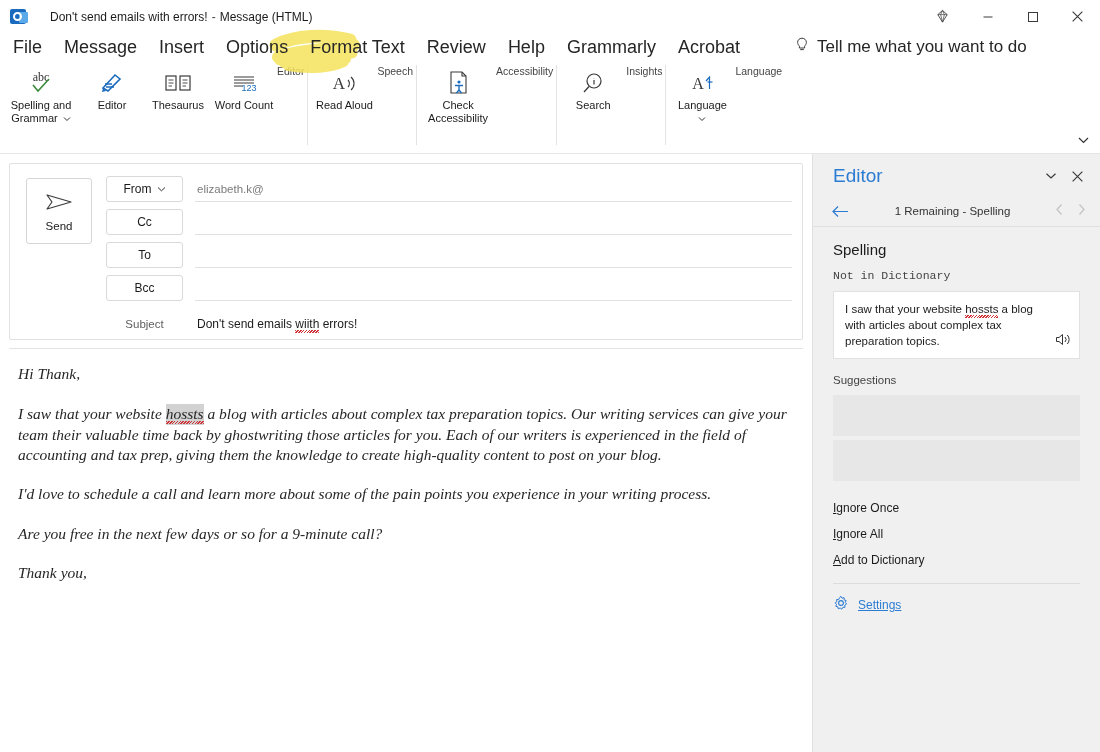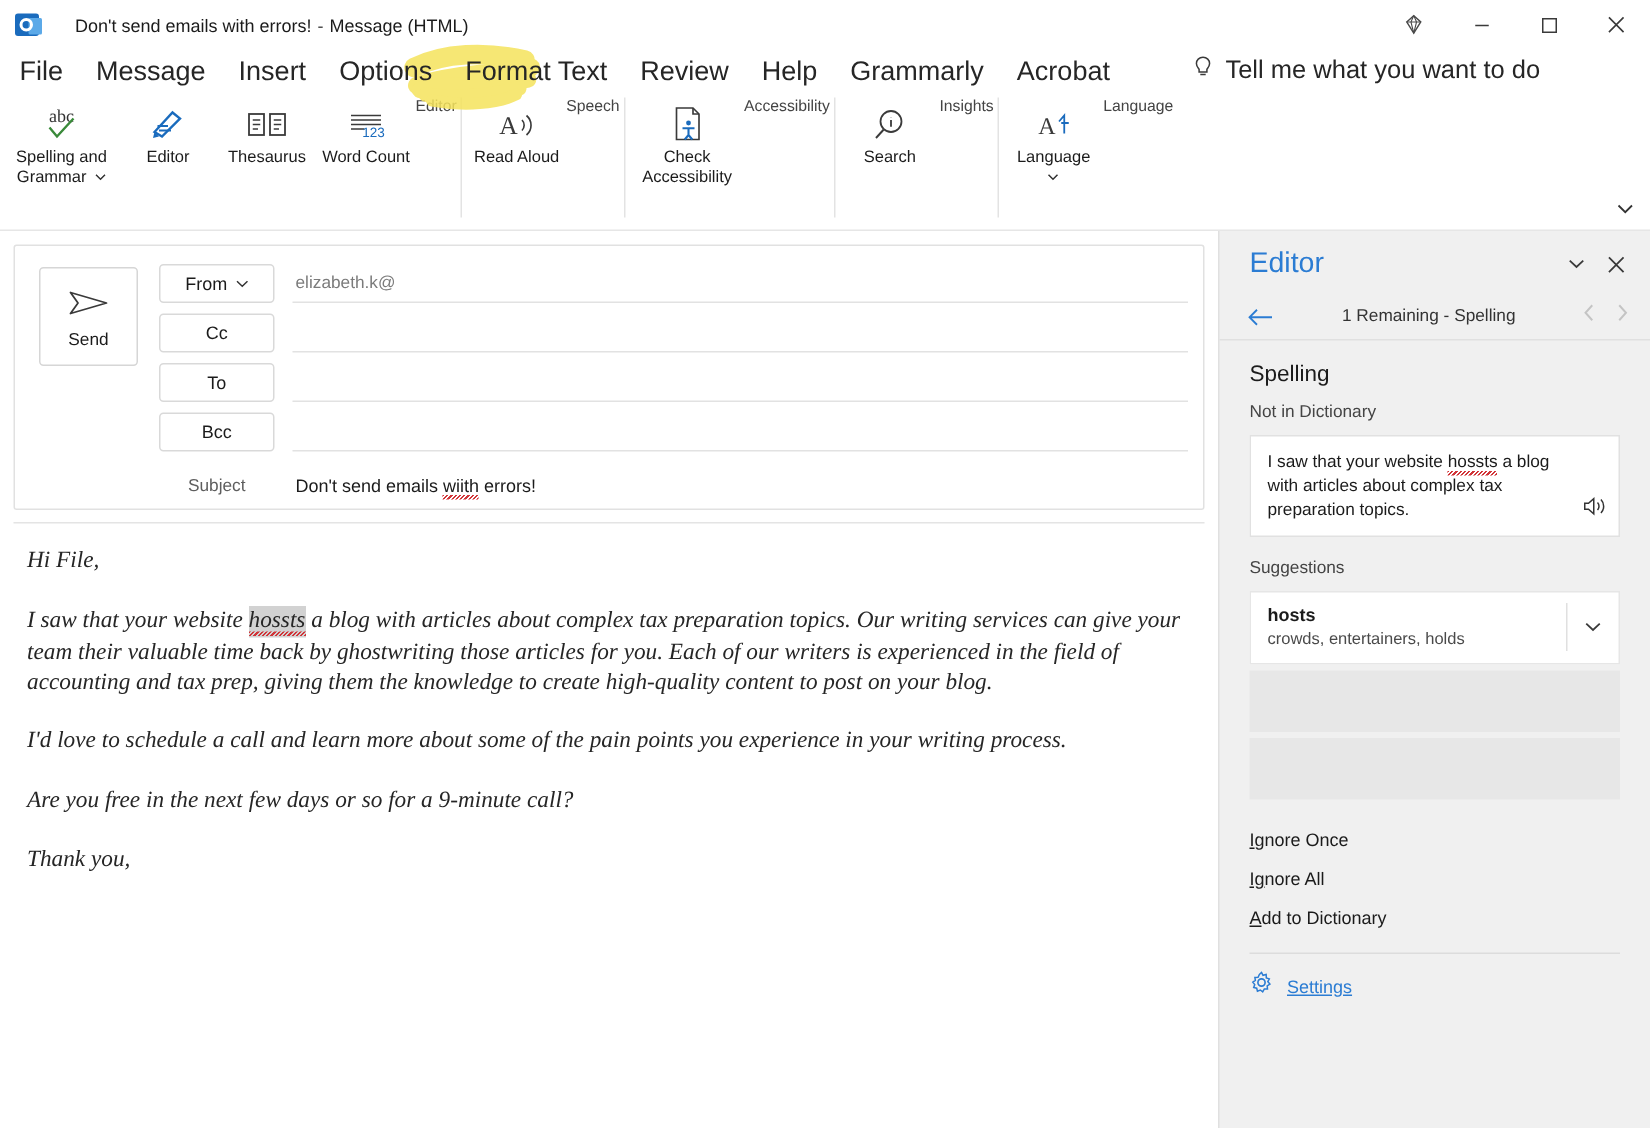--- a/index.html
+++ b/index.html
@@ -385,20 +385,21 @@
 
   .ed-section-title {
     font-size: 15px;
     color: #1b1b1b;
     padding: 14px 0 0 20px;
   }
   .ed-sub {
     font-size: 11.5px;
     color: #444;
     padding: 11px 0 0 20px;
+    font-family: Liberation Mono, monospace;
   }
   .ed-context {
     margin: 9px 20px 0 20px;
     background: #ffffff;
     border: 1px solid #e1e1e1;
     min-height: 54px;
     padding: 9px 10px 9px 11px;
     box-sizing: border-box;
     position: relative;
     font-size: 11.5px;
@@ -731,21 +732,21 @@
           <div class="subject-label">Subject</div>
           <div class="subject-val"><span>Don't send emails </span><span class="squiggle">wiith</span><span> errors!</span></div>
         </div>
 
       </div>
     </div>
 
     <div class="hdr-divider"></div>
 
     <div class="body-area">
-      <p>Hi File,</p>
+      <p>Hi Thank,</p>
       <p><span>I saw that your website </span><span class="misspell squiggle">hossts</span><span> a blog with articles about complex tax preparation topics. Our writing services can give your team their valuable time back by ghostwriting those articles for you. Each of our writers is experienced in the field of accounting and tax prep, giving them the knowledge to create high-quality content to post on your blog.</span></p>
       <p>I'd love to schedule a call and learn more about some of the pain points you experience in your writing process.</p>
       <p>Are you free in the next few days or so for a 9-minute call?</p>
       <p>Thank you,</p>
     </div>
 
     <div class="compose-scroll"></div>
   </div>
 
   <div class="editor-pane">
@@ -793,31 +794,20 @@
             <path d="M1.5 5.5 H4 L7.5 2.5 V12.5 L4 9.5 H1.5 Z" fill="none" stroke="#333" stroke-width="1"></path>
             <path d="M10 5 A3.6 3.6 0 0 1 10 10" fill="none" stroke="#333" stroke-width="1"></path>
             <path d="M12.3 3 A6.5 6.5 0 0 1 12.3 12" fill="none" stroke="#333" stroke-width="1"></path>
           </svg>
       </span>
     </div>
 
     <div class="ed-sugg-label">Suggestions</div>
 
     <div class="sugg-list">
-      <div class="sugg-item">
-        <div class="sugg-main">
-          <div class="sugg-word">hosts</div>
-          <div class="sugg-syn">crowds, entertainers, holds</div>
-        </div>
-        <div class="sugg-chev">
-          <svg width="12" height="8" viewBox="0 0 12 8">
-              <path d="M1.5 1.8 L6 6 L10.5 1.8" fill="none" stroke="#3a3a3a" stroke-width="1.2"></path>
-            </svg>
-        </div>
-      </div>
       <div class="sugg-blank"></div>
       <div class="sugg-blank"></div>
     </div>
 
     <div class="ed-actions">
       <span class="ed-action"><u>I</u><span>gnore Once</span></span>
       <span class="ed-action"><u>Ig</u><span>nore All</span></span>
       <span class="ed-action"><u>A</u><span>dd to Dictionary</span></span>
     </div>
 

